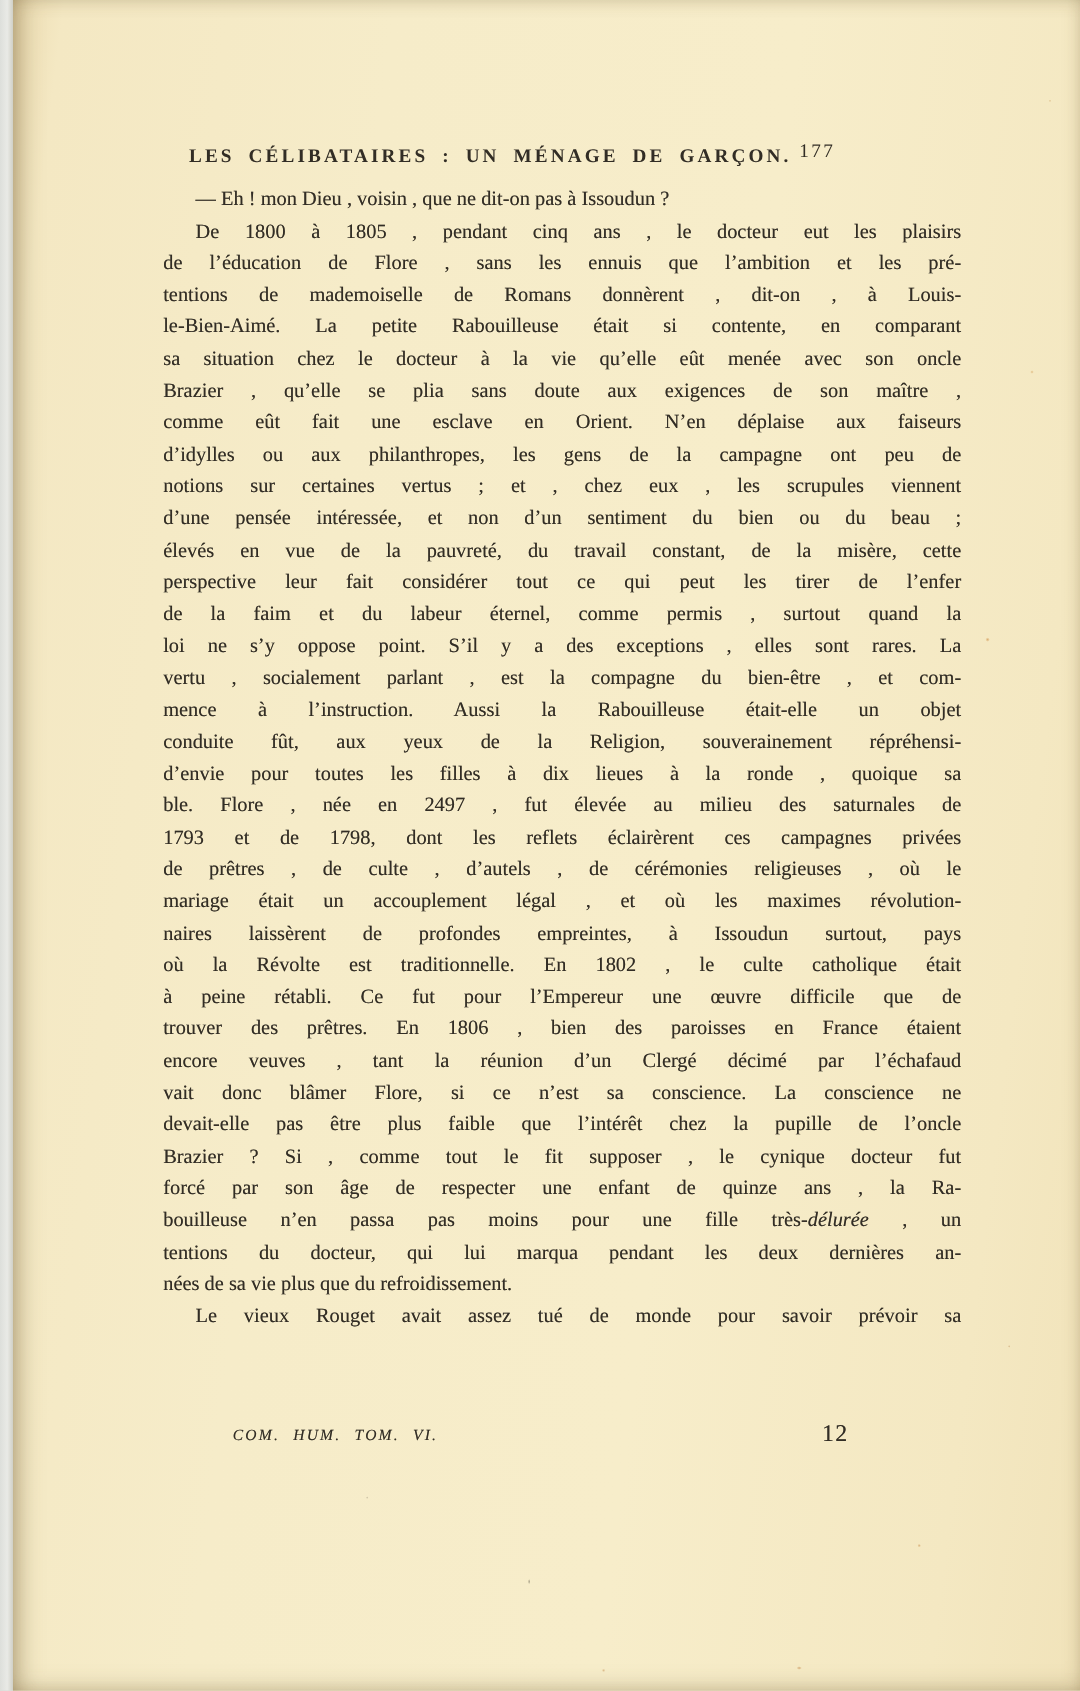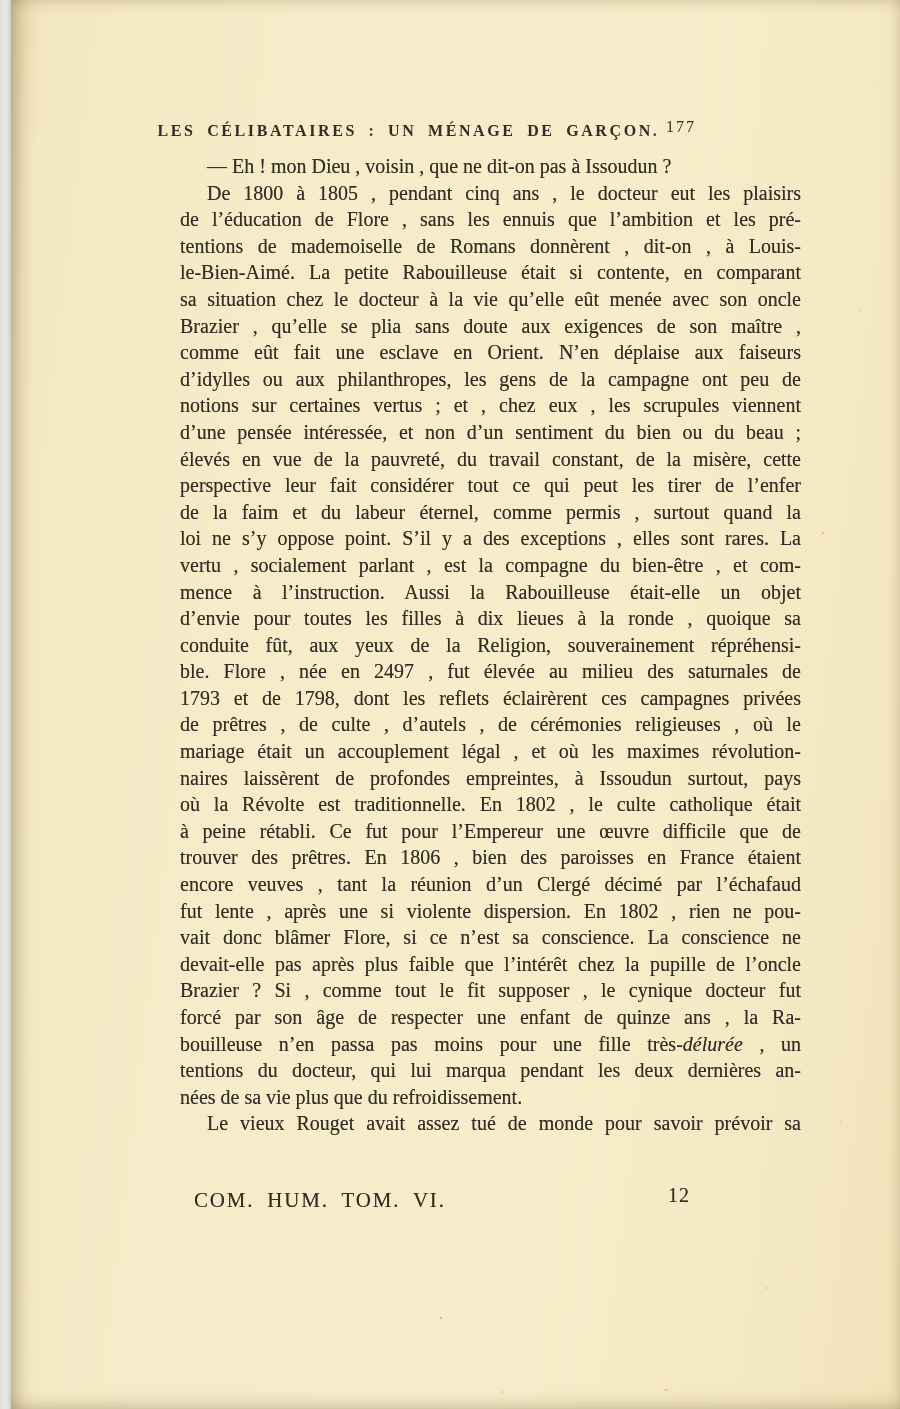--- a/index.html
+++ b/index.html
@@ -59,39 +59,39 @@
     letter-spacing: 2.6px; word-spacing: 5px;
     white-space: nowrap;
   }
   .folio {
     position: absolute; left: 530px; top: 0;
     font-size: 16px; letter-spacing: 2px;
   }
   .body-text { margin-top: 1px; }
   .line {
     height: 26.6px; line-height: 26.6px;
-    font-size: 20px;
+    font-size: 17px;
     text-align: justify; text-align-last: justify;
     white-space: normal;
     text-shadow: 0 0 .5px rgba(50, 45, 37, .55);
-    margin-left: 44px;
   }
   .line.no-j { text-align: left; text-align-last: left; }
   .line.ind { text-indent: 27px; }
   .italic { font-style: italic; }
   .page-footer {
     position: absolute; left: 125px; top: 1184px; width: 665px; height: 28px;
   }
   .sig-left {
     position: absolute; left: 58px; top: 4px;
-    font-size: 21px; letter-spacing: 1.8px; word-spacing: 6px;
+    font-size: 13px; letter-spacing: 1.8px; word-spacing: 6px;
     text-shadow: 0 0 .5px rgba(50, 45, 37, .5);
+    font-style: italic;
   }
   .sig-right {
-    position: absolute; left: 532px; top: 0;
+    position: absolute; left: 549px; top: 0;
     font-size: 20px; letter-spacing: 1px;
     text-shadow: 0 0 .5px rgba(50, 45, 37, .5);
   }
 </style>
 </head>
 <body>
 
 <div class="scan">
   <div class="scan-strip"></div>
   <div class="paper">
@@ -111,34 +111,33 @@
           <div class="line"><span>comme eût fait une esclave en Orient. N’en déplaise aux faiseurs</span></div>
           <div class="line"><span>d’idylles ou aux philanthropes, les gens de la campagne ont peu de</span></div>
           <div class="line"><span>notions sur certaines vertus ; et , chez eux , les scrupules viennent</span></div>
           <div class="line"><span>d’une pensée intéressée, et non d’un sentiment du bien ou du beau ;</span></div>
           <div class="line"><span>élevés en vue de la pauvreté, du travail constant, de la misère, cette</span></div>
           <div class="line"><span>perspective leur fait considérer tout ce qui peut les tirer de l’enfer</span></div>
           <div class="line"><span>de la faim et du labeur éternel, comme permis , surtout quand la</span></div>
           <div class="line"><span>loi ne s’y oppose point. S’il y a des exceptions , elles sont rares. La</span></div>
           <div class="line"><span>vertu , socialement parlant , est la compagne du bien-être , et com-</span></div>
           <div class="line"><span>mence à l’instruction. Aussi la Rabouilleuse était-elle un objet</span></div>
+          <div class="line"><span>conduite fût, aux yeux de la Religion, souverainement répréhensi-</span></div>
           <div class="line"><span>d’envie pour toutes les filles à dix lieues à la ronde , quoique sa</span></div>
-          <div class="line"><span>conduite fût, aux yeux de la Religion, souverainement répréhensi-</span></div>
           <div class="line"><span>ble. Flore , née en 2497 , fut élevée au milieu des saturnales de</span></div>
           <div class="line"><span>1793 et de 1798, dont les reflets éclairèrent ces campagnes privées</span></div>
           <div class="line"><span>de prêtres , de culte , d’autels , de cérémonies religieuses , où le</span></div>
           <div class="line"><span>mariage était un accouplement légal , et où les maximes révolution-</span></div>
           <div class="line"><span>naires laissèrent de profondes empreintes, à Issoudun surtout, pays</span></div>
           <div class="line"><span>où la Révolte est traditionnelle. En 1802 , le culte catholique était</span></div>
           <div class="line"><span>à peine rétabli. Ce fut pour l’Empereur une œuvre difficile que de</span></div>
           <div class="line"><span>trouver des prêtres. En 1806 , bien des paroisses en France étaient</span></div>
           <div class="line"><span>encore veuves , tant la réunion d’un Clergé décimé par l’échafaud</span></div>
-          <div class="line"><span>fut lente , après une si violente dispersion. En 1802 , rien ne pou-</span></div>
           <div class="line"><span>vait donc blâmer Flore, si ce n’est sa conscience. La conscience ne</span></div>
-          <div class="line"><span>devait-elle pas après plus faible que l’intérêt chez la pupille de l’oncle</span></div>
+          <div class="line"><span>devait-elle pas être plus faible que l’intérêt chez la pupille de l’oncle</span></div>
           <div class="line"><span>Brazier ? Si , comme tout le fit supposer , le cynique docteur fut</span></div>
           <div class="line"><span>forcé par son âge de respecter une enfant de quinze ans , la Ra-</span></div>
           <div class="line"><span>bouilleuse n’en passa pas moins pour une fille très-</span><span class="italic">délurée</span><span> , un</span></div>
           <div class="line"><span>tentions du docteur, qui lui marqua pendant les deux dernières an-</span></div>
           <div class="line no-j"><span>nées de sa vie plus que du refroidissement.</span></div>
           <div class="line ind"><span>Le vieux Rouget avait assez tué de monde pour savoir prévoir sa</span></div>
         </div>
     </div>
     <div class="page-footer">
       <div class="sig-left">COM. HUM. TOM. VI.</div>

